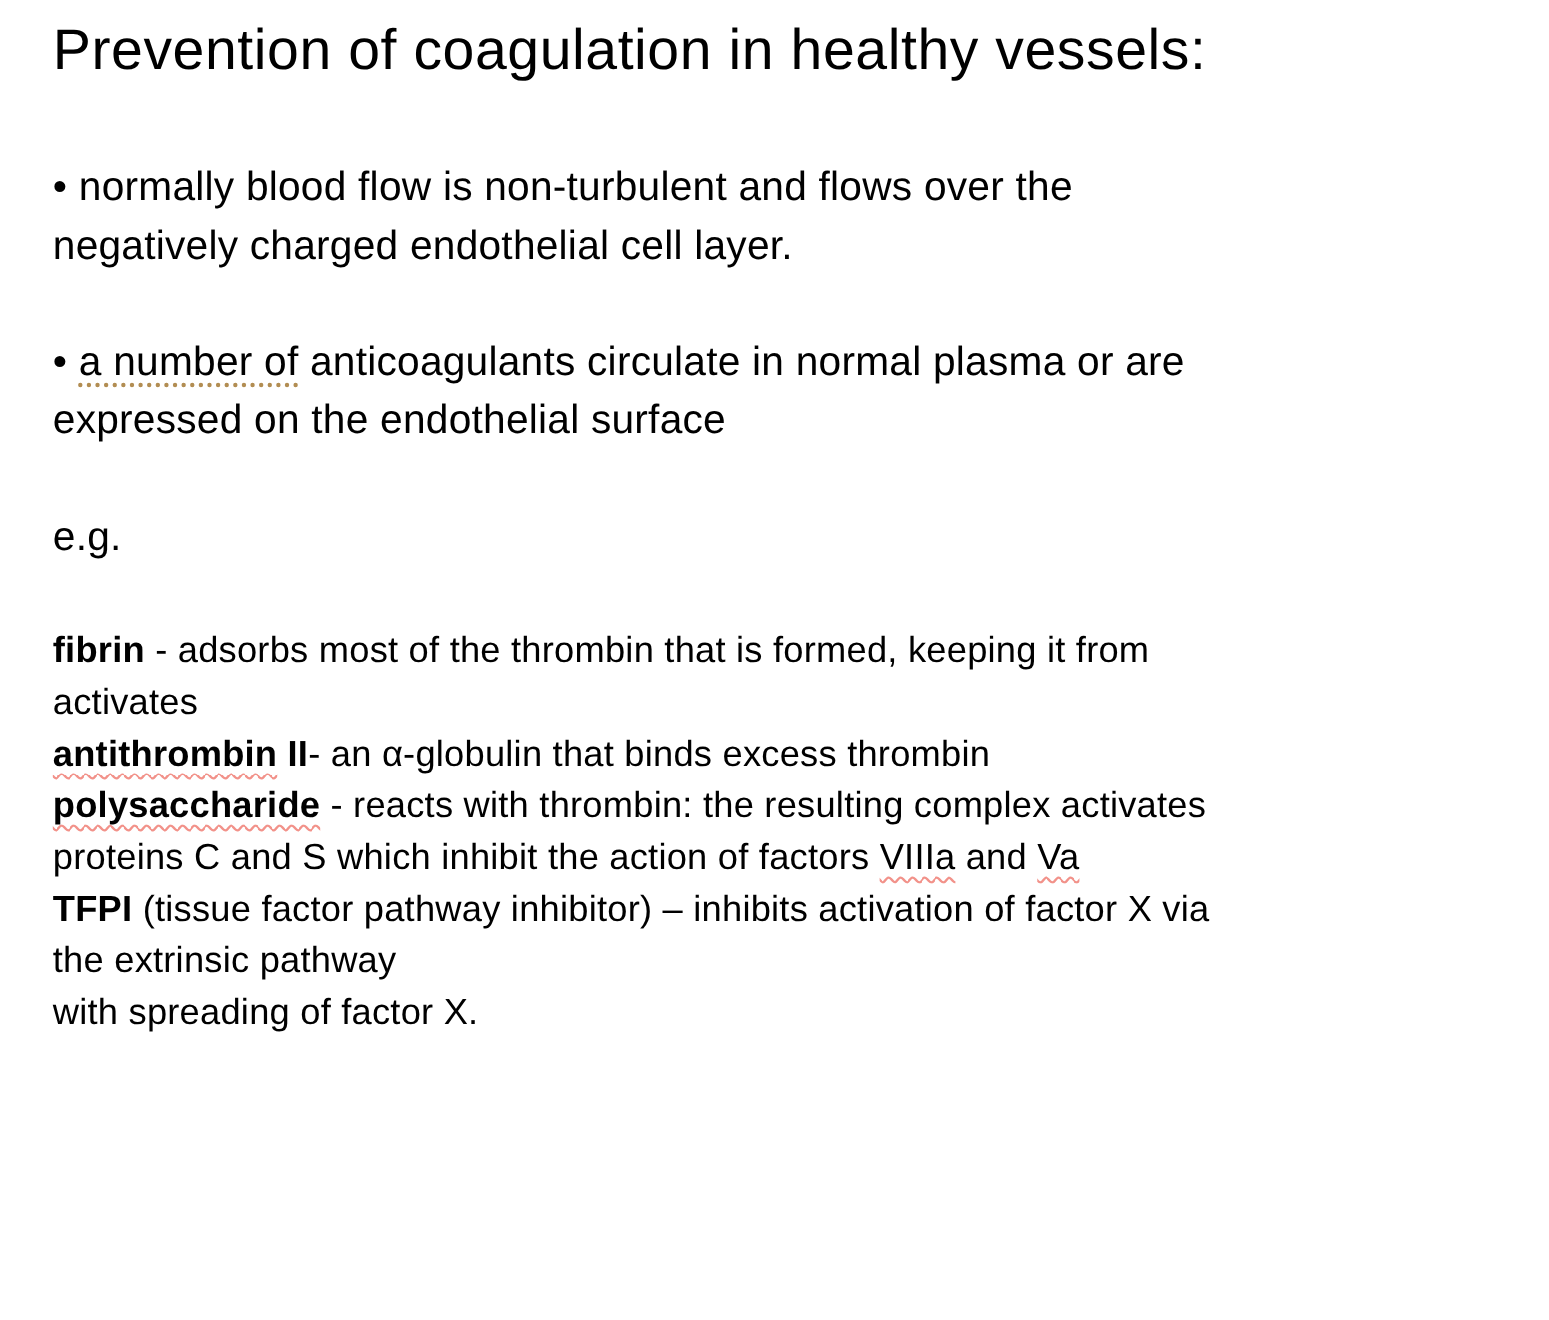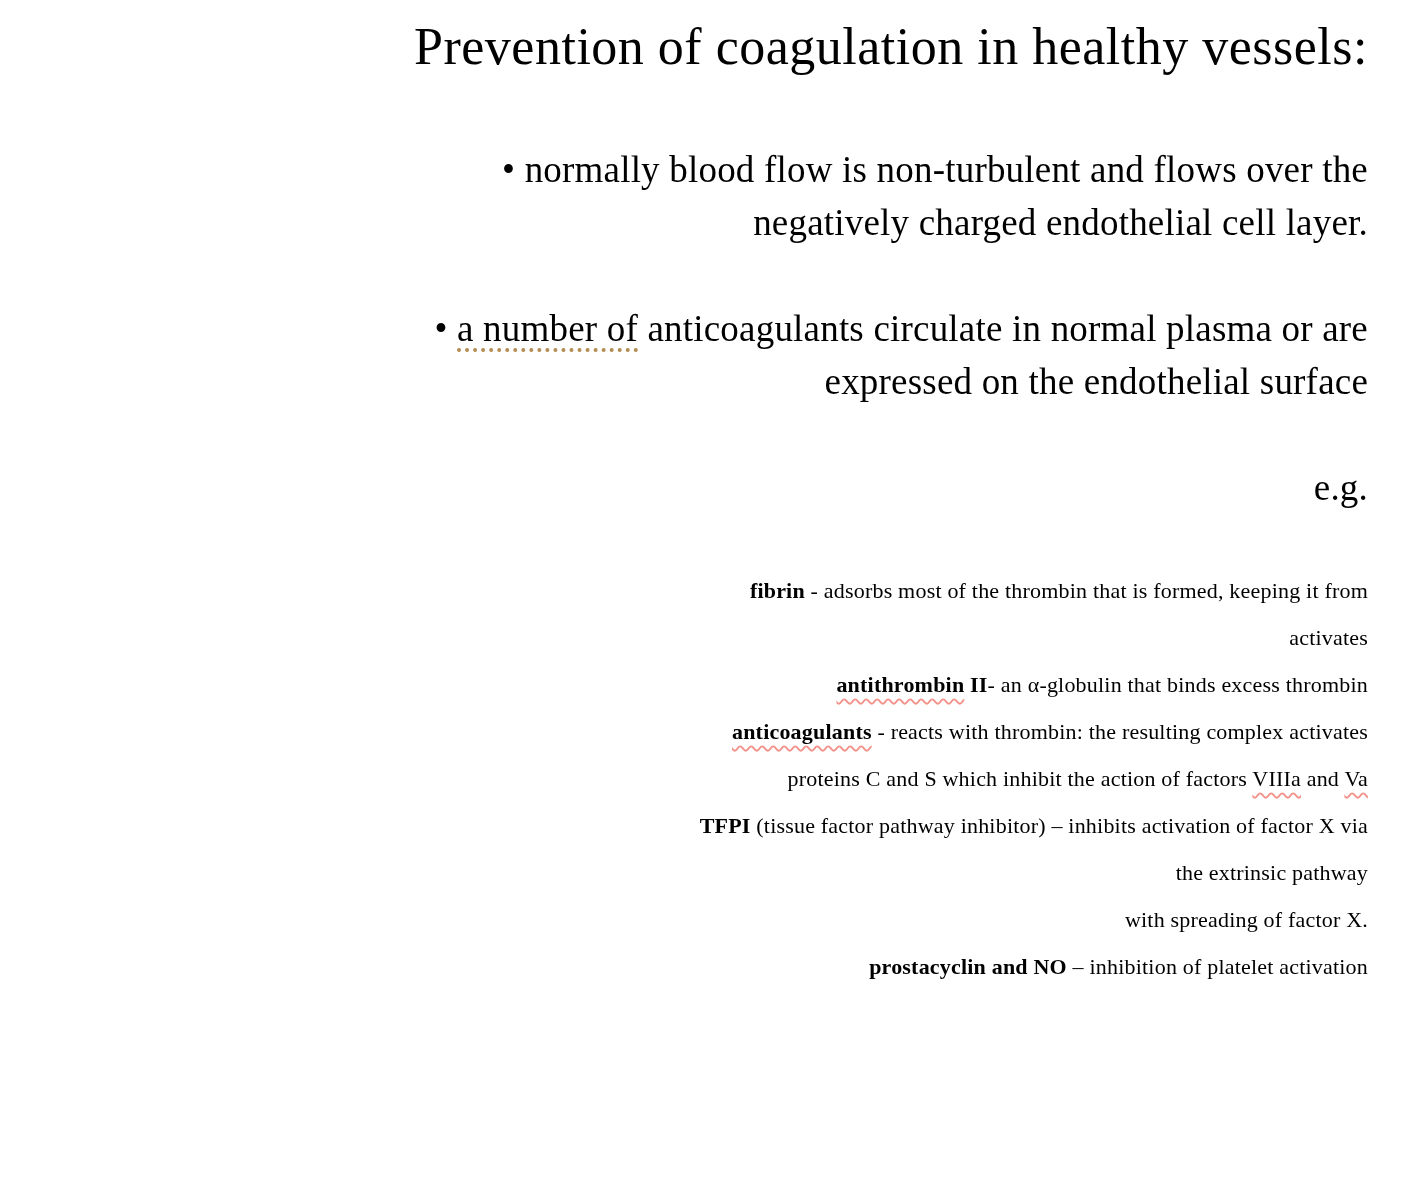--- a/index.html
+++ b/index.html
@@ -8,42 +8,41 @@
     background: #ffffff;
     width: 1408px;
     height: 1200px;
     overflow: hidden;
   }
   .slide {
     box-sizing: border-box;
     width: 1408px;
     height: 1020px;
     padding: 16px 40px 0 48px;
-    font-family: Liberation Serif, serif;
+    font-family: Liberation Sans, sans-serif;
     color: #000000;
     background: #ffffff;
-    text-align: right;
   }
   .title {
     font-size: 52px;
     line-height: 1.18;
     font-weight: 500;
     letter-spacing: 0.5px;
     margin: 0 0 66px 0;
     white-space: nowrap;
   }
   .para {
     font-size: 37px;
     line-height: 53px;
     margin: 0 0 53px 0;
     font-weight: 400;
     letter-spacing: 0.2px;
   }
   .defs {
-    font-size: 22px;
+    font-size: 33px;
     line-height: 47px;
     margin-top: 22px;
     letter-spacing: 0.2px;
   }
   .text-line {
     white-space: nowrap;
   }
   .seg-bold {
     font-weight: 700;
   }
@@ -77,20 +76,19 @@
         <div class="text-line"><span>expressed on the endothelial surface</span></div>
       </div>
       <div class="para">
         <div class="text-line"><span>e.g.</span></div>
       </div>
     </div>
   <div id="definitions" class="defs">
       <div class="text-line"><span class="seg-bold">fibrin</span><span> - adsorbs most of the thrombin that is formed, keeping it from</span></div>
       <div class="text-line"><span>activates</span></div>
       <div class="text-line"><span class="seg-bold u-red-squiggle">antithrombin</span><span class="seg-bold"> II</span><span>- an α-globulin that binds excess thrombin</span></div>
-      <div class="text-line"><span class="seg-bold u-red-squiggle">anticoagulants</span><span> - reacts with thrombin: the resulting complex activates</span></div>
+      <div class="text-line"><span class="seg-bold u-red-squiggle">polysaccharide</span><span> - reacts with thrombin: the resulting complex activates</span></div>
       <div class="text-line"><span>proteins C and S which inhibit the action of factors </span><span class="u-red-squiggle">VIIIa</span><span> and </span><span class="u-red-squiggle">Va</span></div>
       <div class="text-line"><span class="seg-bold">TFPI</span><span> (tissue factor pathway inhibitor) – inhibits activation of factor X via</span></div>
       <div class="text-line"><span>the extrinsic pathway</span></div>
       <div class="text-line"><span>with spreading of factor X.</span></div>
-      <div class="text-line"><span class="seg-bold">prostacyclin and NO</span><span> – inhibition of platelet activation</span></div>
     </div>
 </div>
 
 </body></html>

